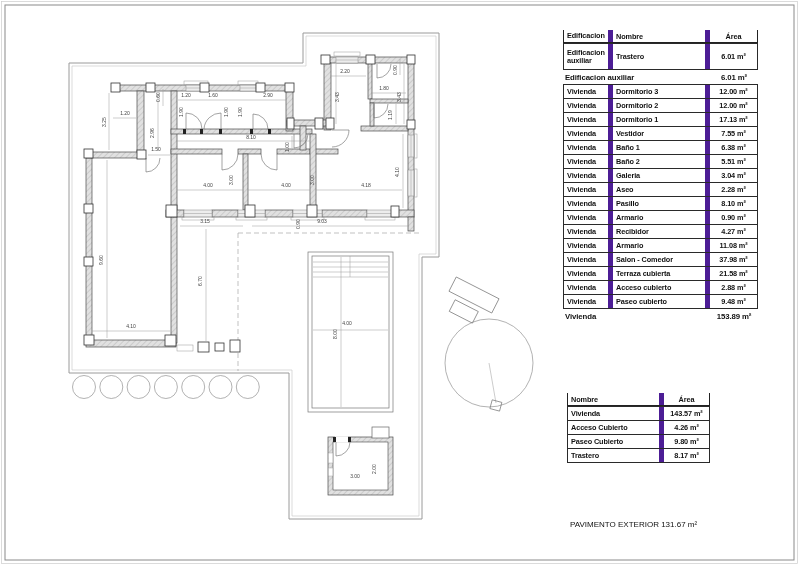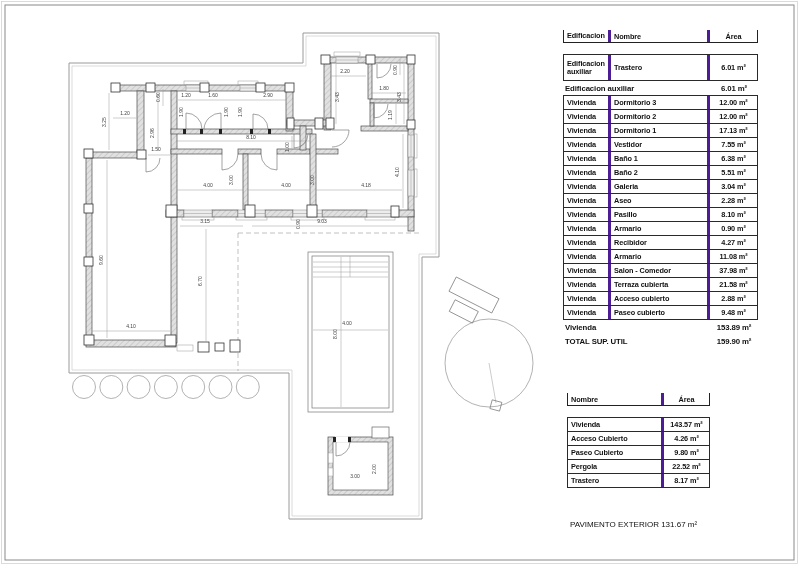--- a/index.html
+++ b/index.html
@@ -18,26 +18,26 @@
   .bnd2{fill:none;stroke:#cccccc;stroke-width:.7}
   .thin{fill:none;stroke:#777;stroke-width:.7}
   .dash{stroke:#999;stroke-width:.6;stroke-dasharray:5 3;fill:none}
   .jamb{fill:#222}
   .bush{fill:none;stroke:#909090;stroke-width:.7}
   
   .tbl{position:absolute;color:#111;font-weight:bold;letter-spacing:-.1px}
   .t-title{border:1px solid #222;height:13px;line-height:13px;text-align:center;font-size:8.5px}
   .t-head{display:flex;border:1px solid #222;border-top:none;height:12px}
   .t-head .c{display:flex;align-items:center}
-  .t-rows{margin-top:11px}
+  .t-rows{}
   .tr{display:flex;border:1px solid #2a2a2a;border-top:none;height:13px;background:#fff}
   .tr.bt{border-top:1px solid #2a2a2a}
   .tr.tall{height:25px}
   .c{padding-left:3px;font-size:7.3px;display:flex;align-items:center;overflow:hidden}
-  .cb{border-right:3px solid #4c1d95}
+  .cb{border-right:5px solid #4c1d95}
   .c1{width:41px;line-height:8px}
   .c2{flex:1}
   .c3{justify-content:center;padding-left:0}
   .t1 .c3{width:47px}
   .t2 .c3{width:45px}
   .sr{display:flex;height:14px;align-items:center;font-size:7.8px}
   .sr .sl{flex:1;padding-left:2px}
   .sr .sa{text-align:center}
   .t1 .sr .sa{width:48px}
   .t2 .sr .sa{width:46px}
@@ -389,24 +389,20 @@
         </div>
         <div class="tr">
           <div class="c cb c1">Vivienda</div>
           <div class="c cb c2">Paseo cubierto</div>
           <div class="c c3">9.48 m²</div>
         </div>
         <div class="sr">
           <div class="sl">Vivienda</div>
           <div class="sa">153.89 m²</div>
         </div>
-        <div class="sr">
-          <div class="sl">TOTAL SUP. UTIL</div>
-          <div class="sa">159.90 m²</div>
-        </div>
       </div>
 </div>
 
 <div class="tbl t2" style="left:567px;top:393px;width:143px">
   <div class="t-head">
     <div class="c cb c2">Nombre</div>
     <div class="c c3">Área</div>
   </div>
   <div class="t-rows" id="t2rows">
         <div class="tr bt">
@@ -415,24 +411,20 @@
         </div>
         <div class="tr">
           <div class="c cb c2">Acceso Cubierto</div>
           <div class="c c3">4.26 m²</div>
         </div>
         <div class="tr">
           <div class="c cb c2">Paseo Cubierto</div>
           <div class="c c3">9.80 m²</div>
         </div>
         <div class="tr">
-          <div class="c cb c2">Pergola</div>
-          <div class="c c3">22.52 m²</div>
-        </div>
-        <div class="tr">
           <div class="c cb c2">Trastero</div>
           <div class="c c3">8.17 m²</div>
         </div>
       </div>
 </div>
 
 <div class="footer-line" style="left:570px;top:520px">
   <span>PAVIMENTO EXTERIOR</span>
   <span>131.67 m²</span>
 </div>

